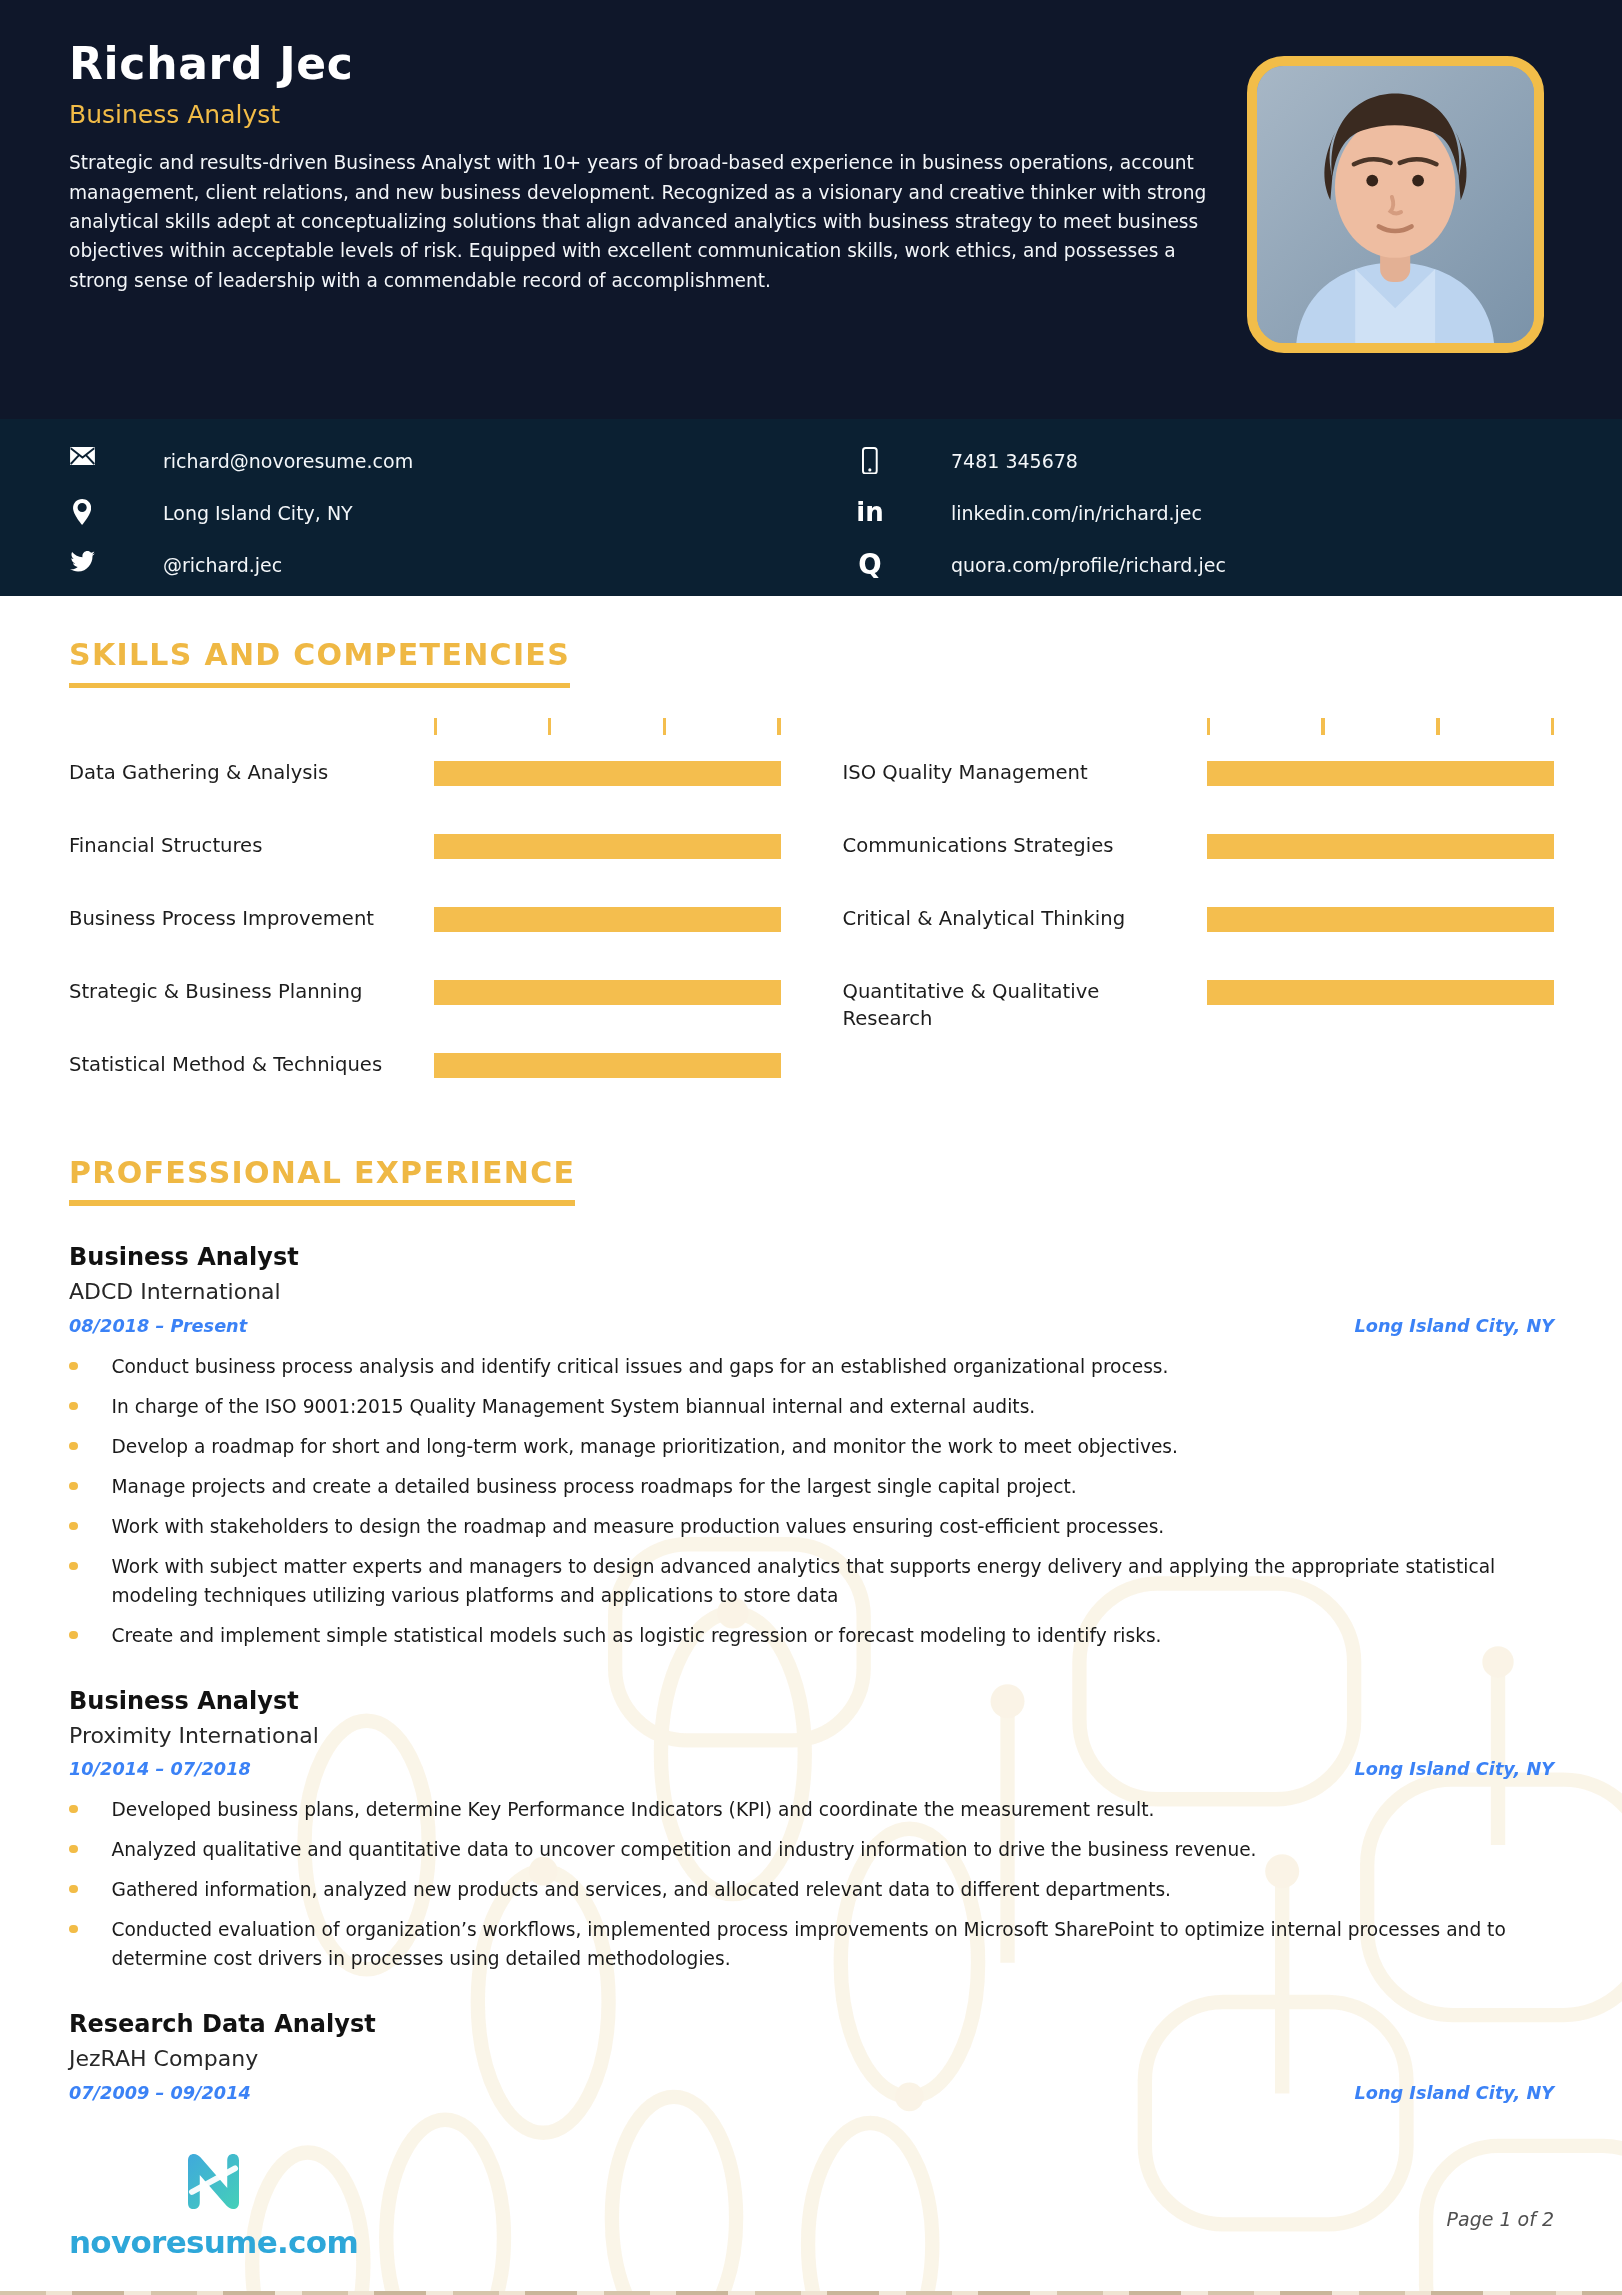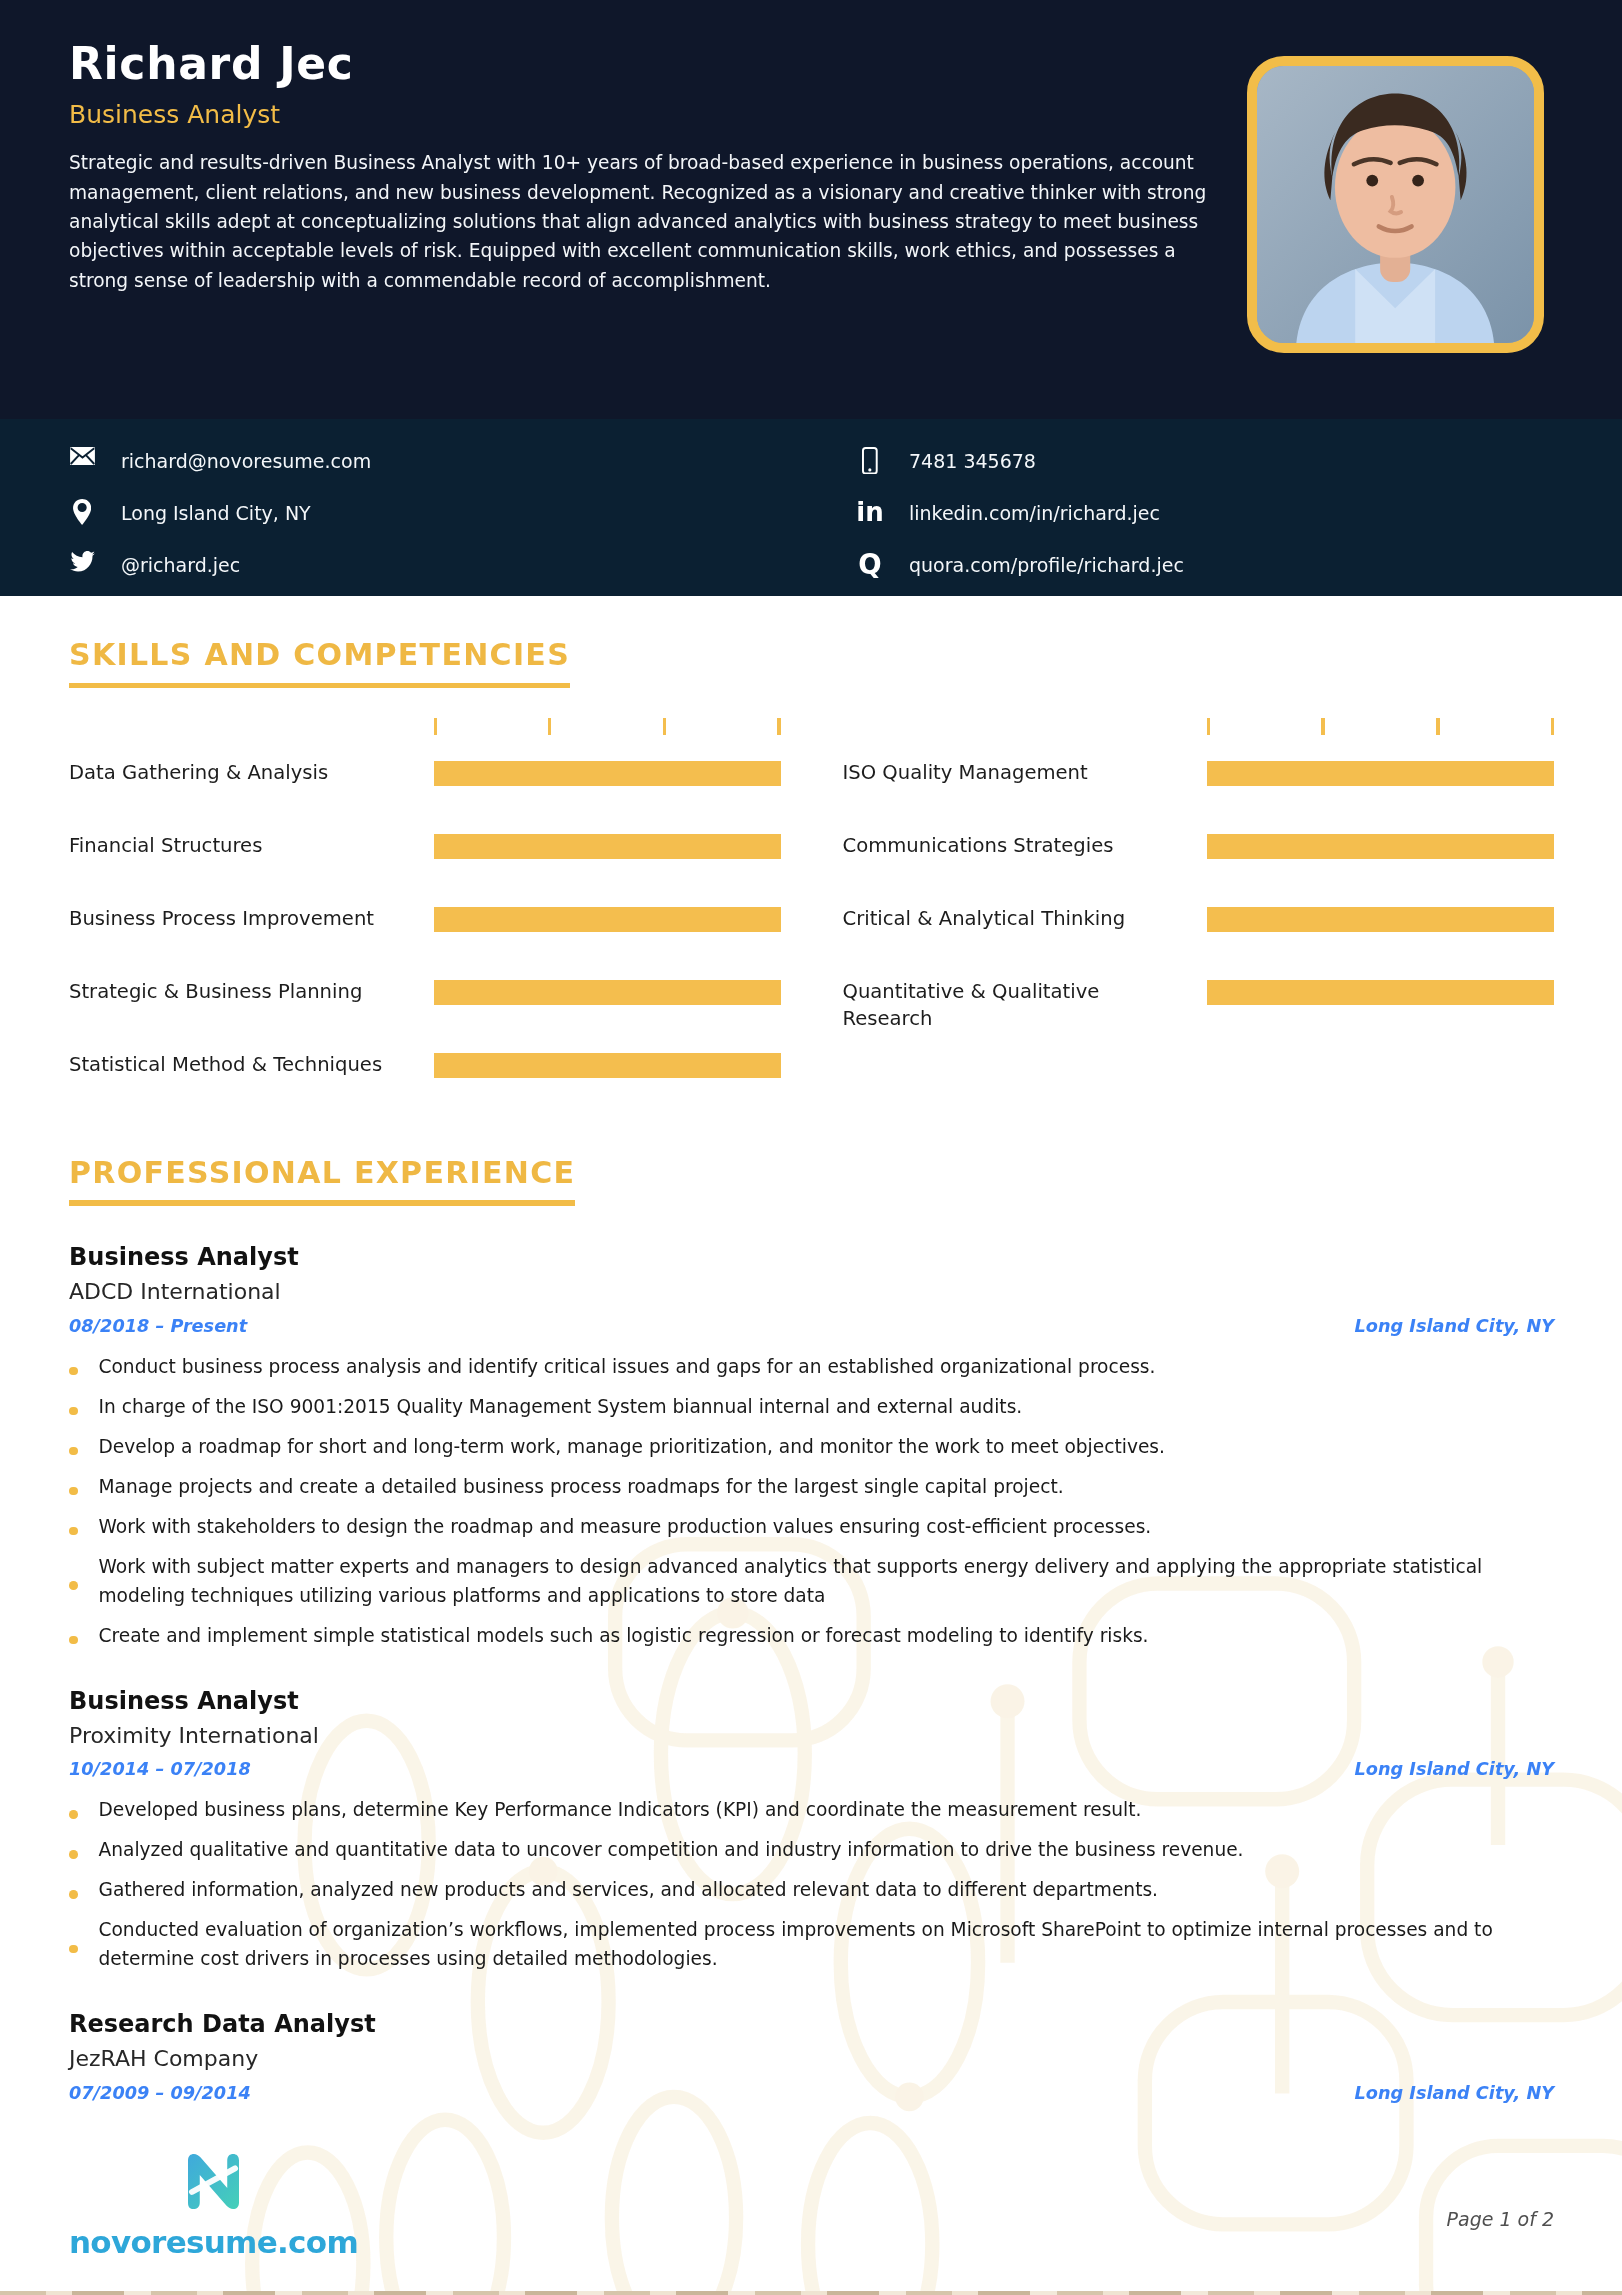--- a/index.html
+++ b/index.html
@@ -16,21 +16,21 @@
   .photo-frame{position:absolute;top:56px;right:78px;width:277px;height:277px;border:10.5px solid #f2bd49;
                border-radius:37px;overflow:hidden;background:#8ba0b5;}
   .photo-frame svg{display:block;}
   
   .contact{position:absolute;top:419px;left:0;right:0;height:177px;background:#0b2032;color:#fff;z-index:2;}
   .contact-col{position:absolute;top:15.7px;}
   .contact-col.c1{left:69px;}
   .contact-col.c2{left:857px;}
   .contact-row{display:flex;align-items:center;height:52px;gap:26px;}
   .cicon{width:26px;height:27.5px;display:flex;align-items:flex-start;justify-content:center;flex:none;}
-  .ctext{font-size:19px;color:#f4f7fa;}
+  .ctext{font-size:19px;color:#f4f7fa;margin-left:42px;}
   .glyph-txt{font-weight:700;color:#fff;font-size:25px;line-height:1;}
   
   .main{position:absolute;top:595px;left:69px;width:1485px;z-index:1;}
   .section{margin-top:42px;}
   .section-head{display:inline-block;}
   .section-title{font-size:30px;font-weight:700;letter-spacing:1.3px;color:#efb844;}
   .section-rule{height:5.9px;background:#f2bc47;margin-top:10.5px;}
   
   .skills-grid{margin-top:30px;display:grid;grid-template-columns:1fr 1fr;column-gap:62px;}
   .tick-row{position:relative;height:17px;width:347px;justify-self:end;margin-bottom:23.6px;}
@@ -42,21 +42,21 @@
   .skill-bar{height:25px;background:#f4be4e;}
   
   .section.experience{margin-top:31px;}
   .job{margin-top:37px;}
   .job:first-of-type{margin-top:33px;}
   .job-title{font-size:24px;font-weight:700;color:#121212;}
   .job-company{font-size:22px;color:#272727;margin-top:7.9px;}
   .job-meta{display:flex;justify-content:space-between;align-items:baseline;margin-top:11.8px;
             font-style:italic;font-size:17.7px;color:#3b82f6;font-weight:bold;}
   .bullets{margin-top:15.7px;}
-  .bullet{display:flex;gap:21px;margin-bottom:11px;align-items:center;}
+  .bullet{display:flex;gap:34px;margin-bottom:11px;}
   .dot{width:8.5px;height:8.5px;border-radius:50%;background:#f2bc47;margin-top:9.8px;flex:none;}
   .bullet-text{font-size:18.6px;line-height:29px;color:#1a1a1a;}
   
   .footer-logo{position:absolute;left:69px;top:2154px;display:flex;align-items:center;gap:13px;z-index:2;flex-direction:column;}
   .brand-text{font-size:31px;font-weight:700;color:#2ea7d9;letter-spacing:-0.7px;}
   .page-num{position:absolute;right:68px;top:2208px;font-size:19px;font-style:italic;color:#4f4f4f;z-index:2;}
   .bottom-strip{position:absolute;left:0;right:0;bottom:0;height:3.9px;z-index:3;
     background:repeating-linear-gradient(90deg,#d6c5ab 0 46px,#efe4d2 46px 72px,#c9b69a 72px 124px,#f2e9da 124px 151px);}
 </style>
 </head>

